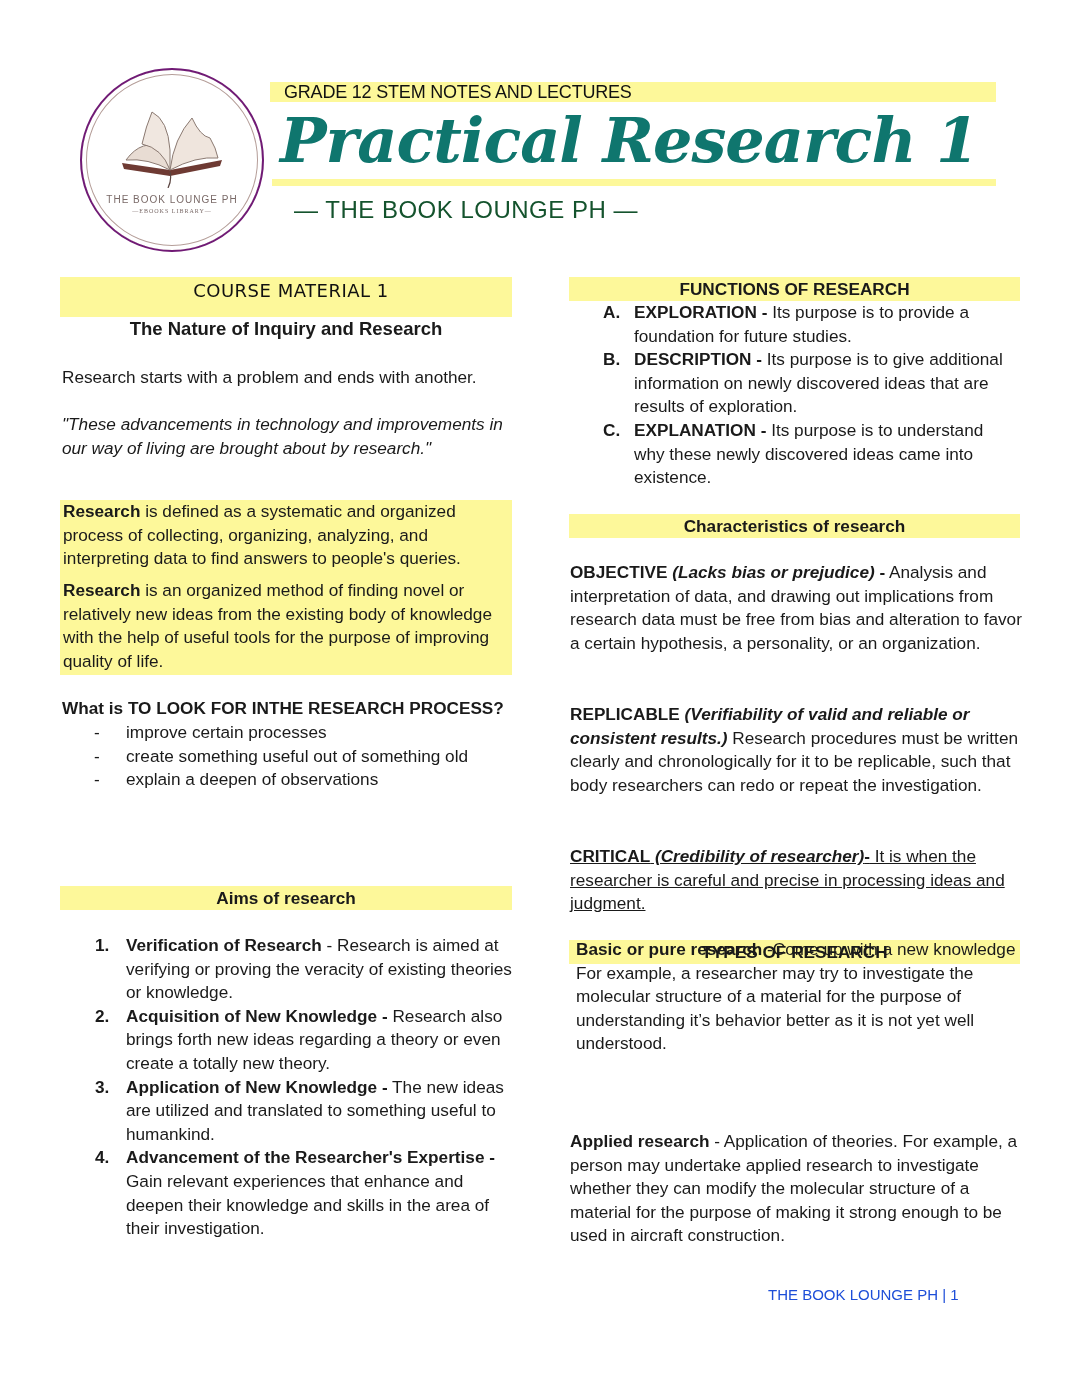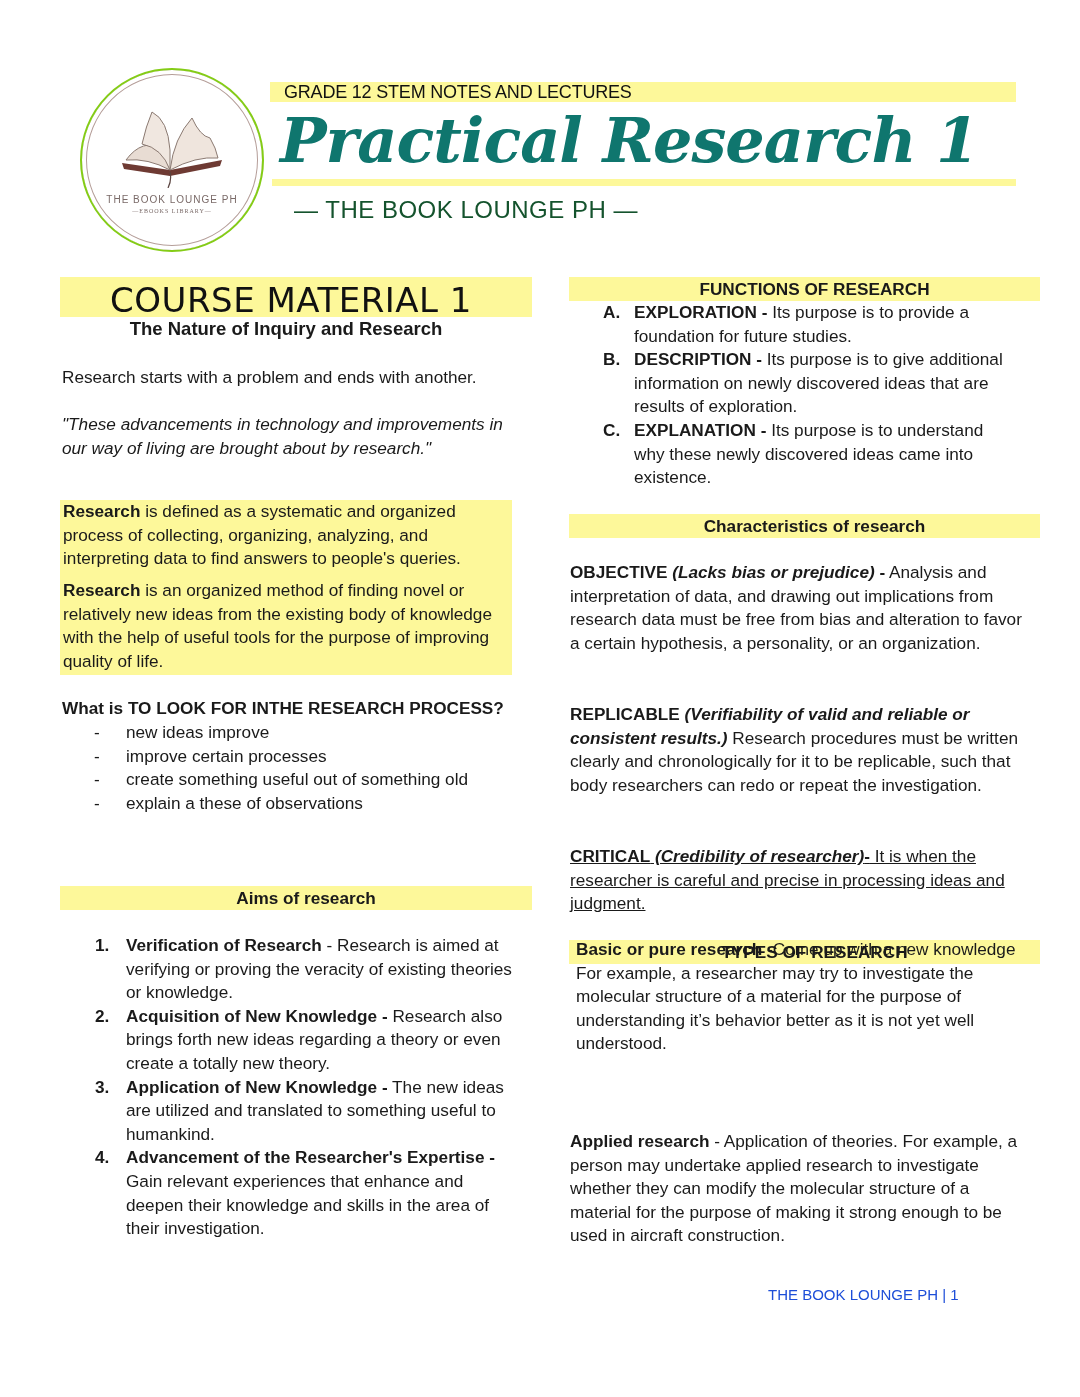--- a/index.html
+++ b/index.html
@@ -1,33 +1,33 @@
 <!DOCTYPE html>
 <html><head>
 <meta charset="utf-8">
 <style>
   html, body { margin: 0; padding: 0; background: #ffffff; }
   body { width: 1080px; height: 1397px; position: relative; font-family: "Liberation Sans", sans-serif; color: #1a1a1a; overflow: hidden; }
   .abs { position: absolute; }
-  .logo { left: 80px; top: 68px; width: 180px; height: 180px; border-radius: 50%; border: 2px solid #84cc16; box-shadow: inset 0 0 0 4px #fff, inset 0 0 0 5px #b59e99; background: #fff; }
+  .logo { left: 80px; top: 68px; width: 180px; height: 180px; border-radius: 50%; border: 2px solid #701a75; box-shadow: inset 0 0 0 4px #fff, inset 0 0 0 5px #b59e99; background: #fff; }
   .logo svg { position: absolute; left: 30px; top: 38px; }
   .logo-text { position: absolute; left: 0; width: 180px; text-align: center; color: #7a6a68; letter-spacing: 1px; }
   .logo-name { top: 124px; font-size: 10px; }
   .logo-sub { top: 138px; font-size: 6px; font-family: "Liberation Serif", serif; }
-  .hl { background: #fdf89a; padding-left: 20px; }
+  .hl { background: #fdf89a; }
   .header-band { left: 270px; top: 82px; width: 726px; height: 20px; }
   .grade { left: 284px; top: 82px; font-size: 18px; font-weight: 400; letter-spacing: -0.2px; color: #111; }
   .big-title { left: 280px; top: 104px; font-family: "DejaVu Serif", serif; font-style: italic; font-weight: bold; font-size: 62px; color: #0f766e; letter-spacing: -1px; }
   .underline-band { left: 272px; top: 179px; width: 724px; height: 7px; }
   .subtitle { left: 294px; top: 196px; font-size: 24px; color: #14532d; letter-spacing: 0.5px; }
   .col { font-size: 17.2px; line-height: 23.6px; }
   .left { left: 62px; width: 450px; }
   .right { left: 570px; width: 452px; }
   .cm-band { left: 60px; top: 277px; width: 452px; height: 40px; }
-  .cm-title { left: 60px; top: 280px; width: 462px; text-align: center; font-family: "DejaVu Sans", sans-serif; font-size: 34px; color: #111; letter-spacing: 0.5px; }
+  .cm-title { left: 60px; top: 280px; width: 462px; text-align: center; font-family: "DejaVu Sans", sans-serif; font-size: 18px; color: #111; letter-spacing: 0.5px; }
   .cm-sub { left: 60px; top: 318px; width: 452px; text-align: center; font-size: 18.5px; font-weight: bold; }
   .sec-head { position: absolute; text-align: center; font-weight: bold; font-size: 17.2px; line-height: 24px; }
   ul.dash { list-style: none; margin: 0; padding: 0; position: absolute; }
   ul.dash li { position: relative; padding-left: 64px; }
   ul.dash li::before { content: "-"; position: absolute; left: 32px; }
   ol.num { list-style: none; margin: 0; padding: 0; position: absolute; }
   ol.num li { position: relative; padding-left: 64px; }
   ol.num li .marker { position: absolute; left: 33px; font-weight: bold; }
   .footer { left: 768px; top: 1286px; font-size: 15px; color: #1d4ed8; }
 </style>
@@ -61,24 +61,23 @@
 
 <div class="col abs hl" style="left:60px; top:500px; width:452px; height:88px; padding-left:3px; box-sizing:border-box;">
   <b>Research</b><span> is defined as a systematic and organized process of collecting, organizing, analyzing, and interpreting data to find answers to people's queries.</span>
 </div>
 <div class="col abs hl" style="left:60px; top:579px; width:452px; height:96px; padding-left:3px; box-sizing:border-box;">
   <b>Research</b><span> is an organized method of finding novel or relatively new ideas from the existing body of knowledge with the help of useful tools for the purpose of improving quality of life.</span>
 </div>
 
 <div class="col abs left" style="top:697px; font-weight:bold;">What is TO LOOK FOR INTHE RESEARCH PROCESS?</div>
 <ul class="dash col" style="left:62px; top:721px; width:450px;">
-  <li>new ideas improve</li>
   <li>improve certain processes</li>
   <li>create something useful out of something old</li>
-  <li>explain a these of observations</li>
+  <li>explain a deepen of observations</li>
 </ul>
 
 <div class="sec-head hl" style="left:60px; top:886px; width:452px;">Aims of research</div>
 <ol class="num col" style="left:62px; top:934px; width:450px;">
   <li><span class="marker">1.</span><b>Verification of Research</b><span> - Research is aimed at verifying or proving the veracity of existing theories or knowledge.</span></li>
   <li><span class="marker">2.</span><b>Acquisition of New Knowledge -</b><span> Research also brings forth new ideas regarding a theory or even create a totally new theory.</span></li>
   <li><span class="marker">3.</span><b>Application of New Knowledge -</b><span> The new ideas are utilized and translated to something useful to humankind.</span></li>
   <li><span class="marker">4.</span><b>Advancement of the Researcher's Expertise -</b><span> Gain relevant experiences that enhance and deepen their knowledge and skills in the area of their investigation.</span></li>
 </ol>
 

